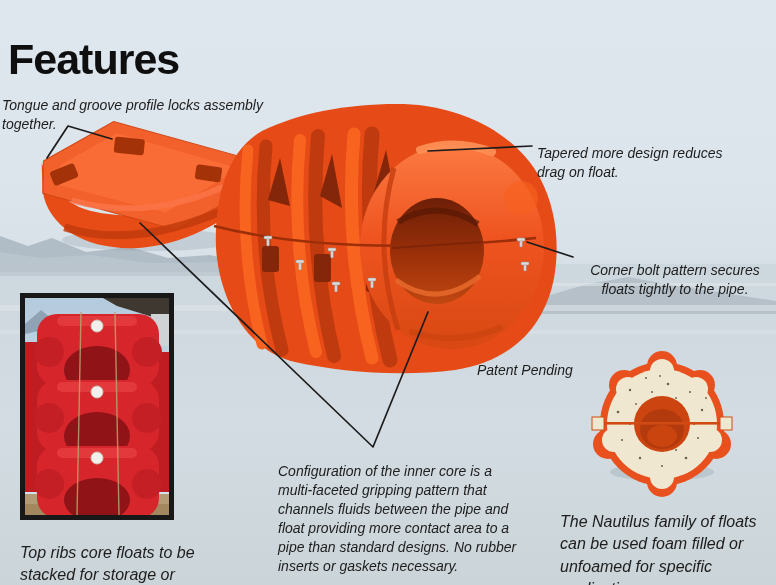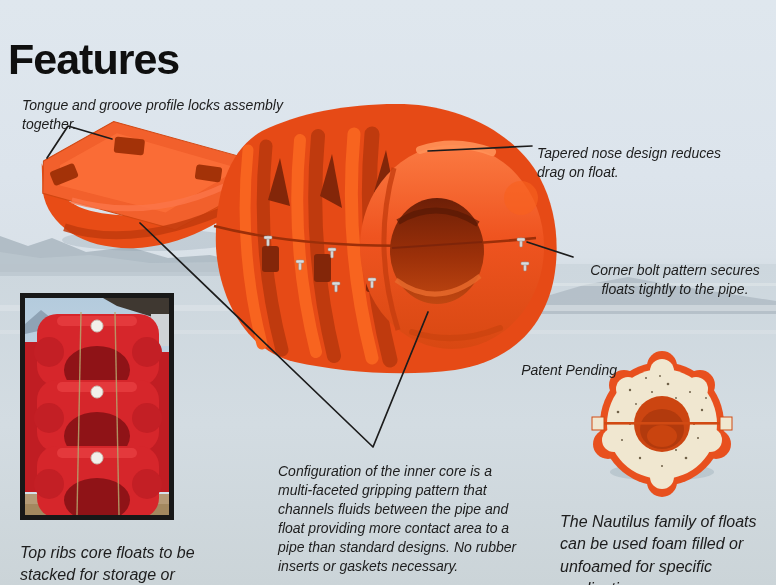--- a/index.html
+++ b/index.html
@@ -233,27 +233,27 @@
     <g stroke="#1c1c1c" stroke-width="1.7" fill="none" stroke-linecap="round" stroke-linejoin="round">
       <polyline points="47,158 68,126 112,139"></polyline>
       <line x1="428" y1="151" x2="532" y2="146"></line>
       <line x1="527" y1="242" x2="573" y2="257"></line>
       <polyline points="140,223 373,447 428,312"></polyline>
     </g>
   </svg>
 
   <h1 class="title">Features</h1>
 
-  <p class="note" style="left:22px;top:82px;width:282px;">Tongue and groove profile locks assembly together.</p>
-
-  <p class="note" style="left:537px;top:130px;width:200px;">Tapered nose design reduces drag on float.</p>
+  <p class="note" style="left:2px;top:82px;width:282px;">Tongue and groove profile locks assembly together.</p>
+
+  <p class="note" style="left:537px;top:130px;width:200px;">Tapered more design reduces drag on float.</p>
 
   <p class="note" style="left:577px;top:247px;width:196px;text-align:center;">Corner bolt pattern secures floats tightly to the pipe.</p>
 
-  <p class="note" style="left:477px;top:347px;width:140px;text-align:right;">Patent Pending</p>
+  <p class="note" style="left:477px;top:347px;width:140px;">Patent Pending</p>
 
   <p class="note" style="left:278px;top:448px;width:248px;">Configuration of the inner core is a multi-faceted gripping pattern that channels fluids between the pipe and float providing more contact area to a pipe than standard designs. No rubber inserts or gaskets necessary.</p>
 
   <p class="note small" style="left:20px;top:526px;width:220px;">Top ribs core floats to be stacked for storage or shipment.</p>
 
   <p class="note small" style="left:560px;top:495px;width:215px;">The Nautilus family of floats can be used foam filled or unfoamed for specific applications.</p>
 
 </div>
 
 </body></html>

